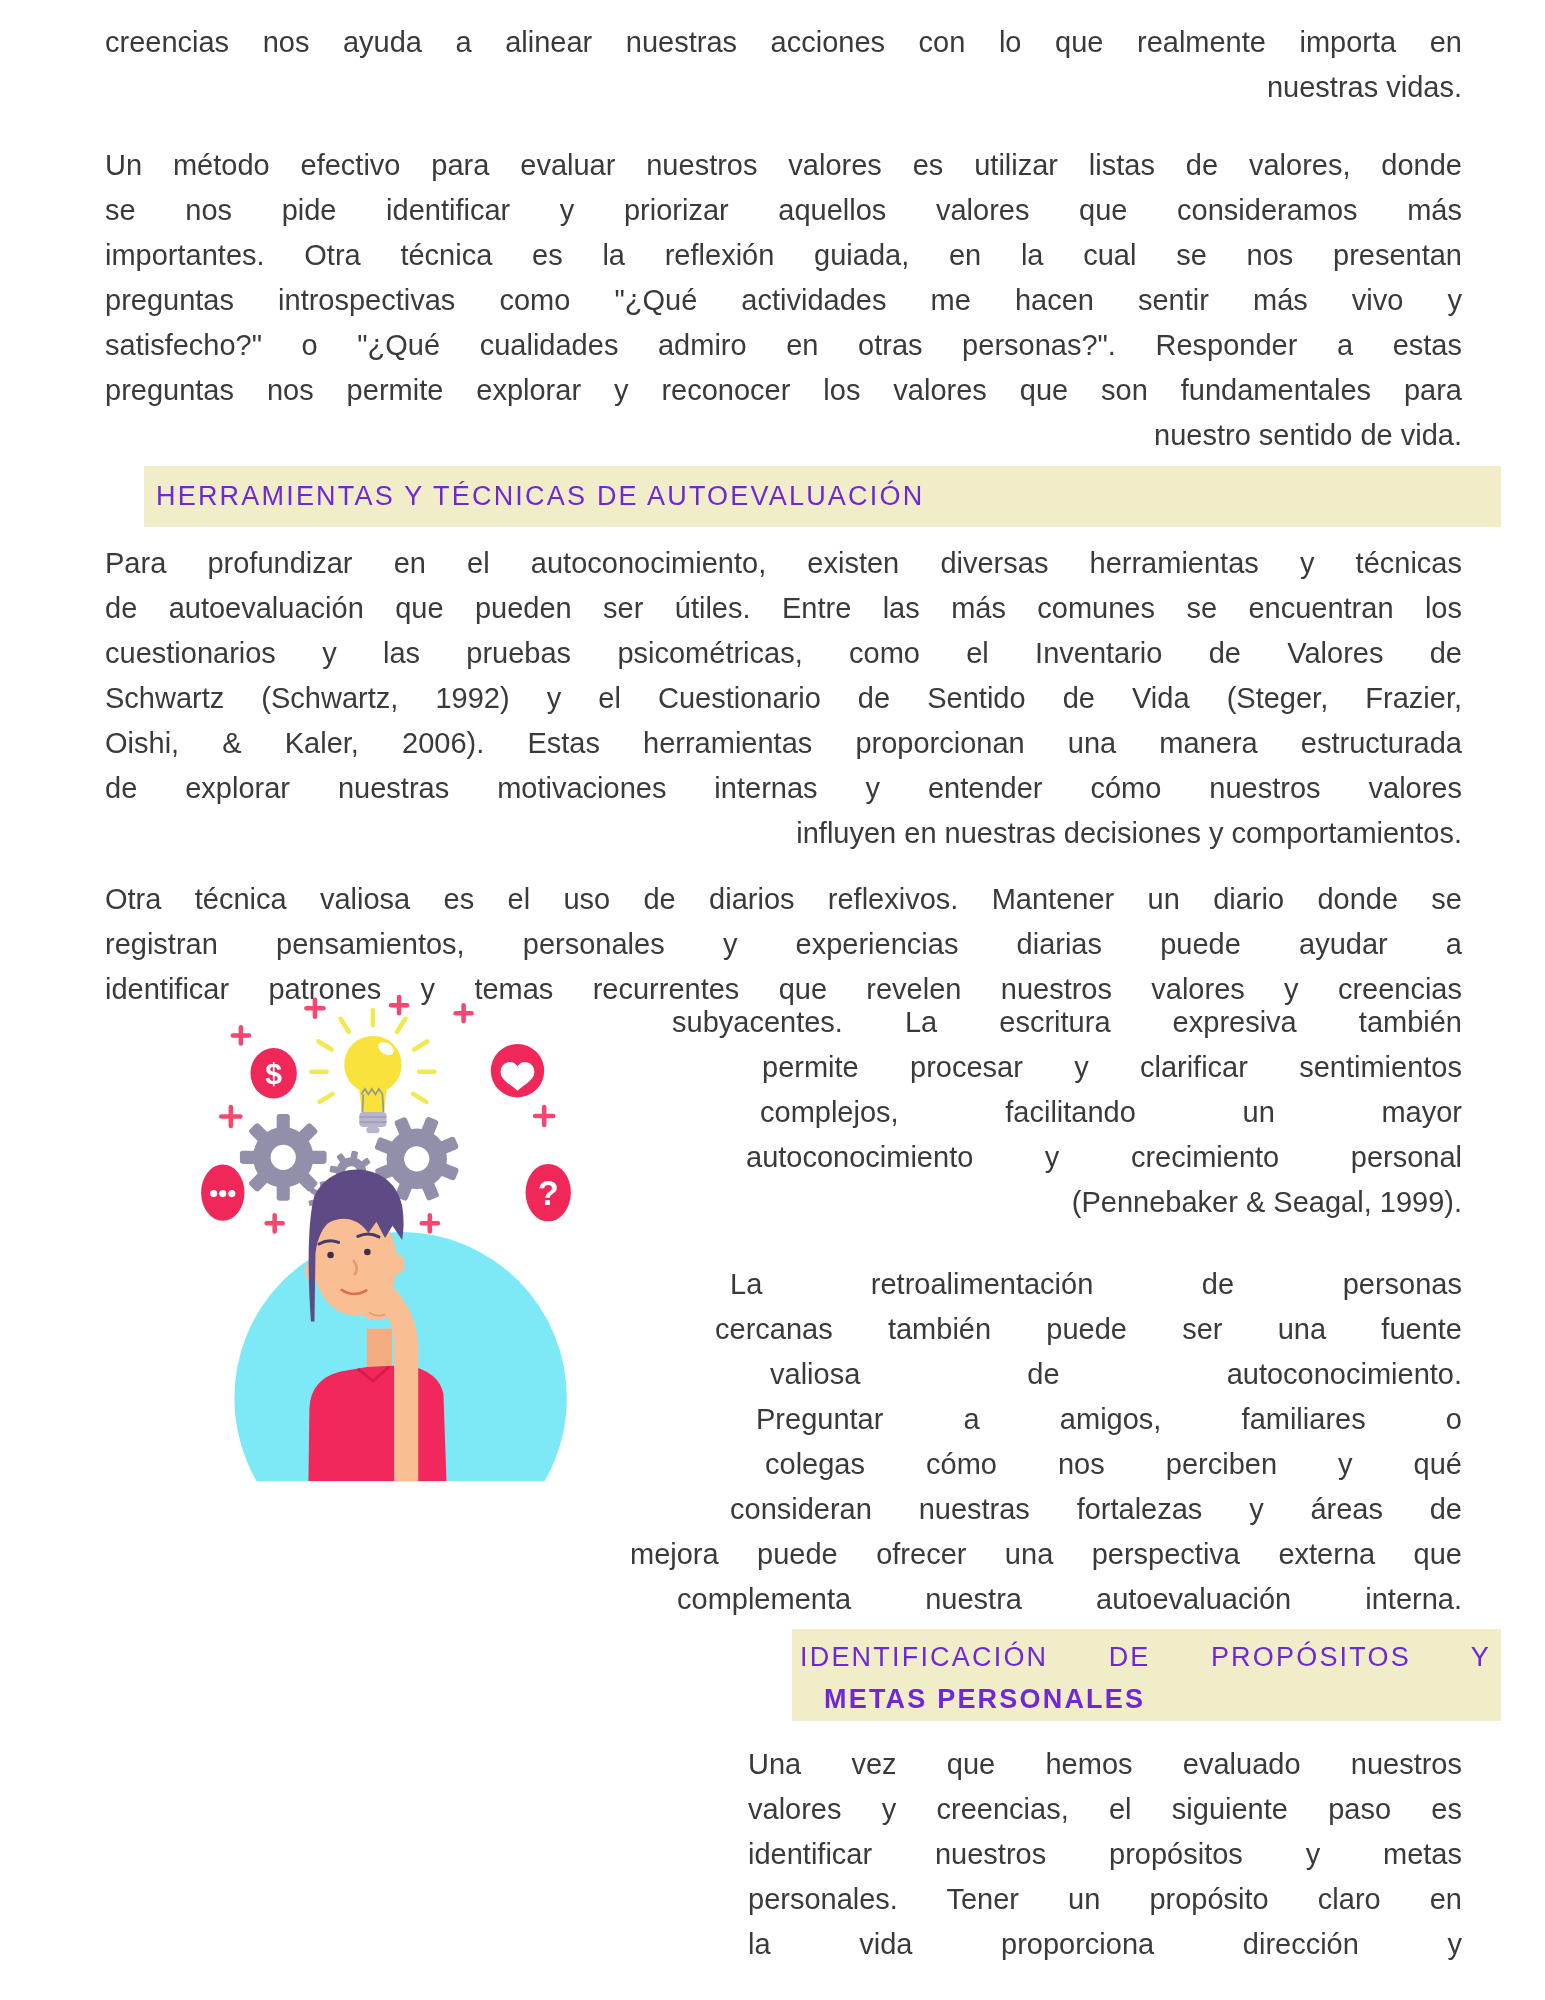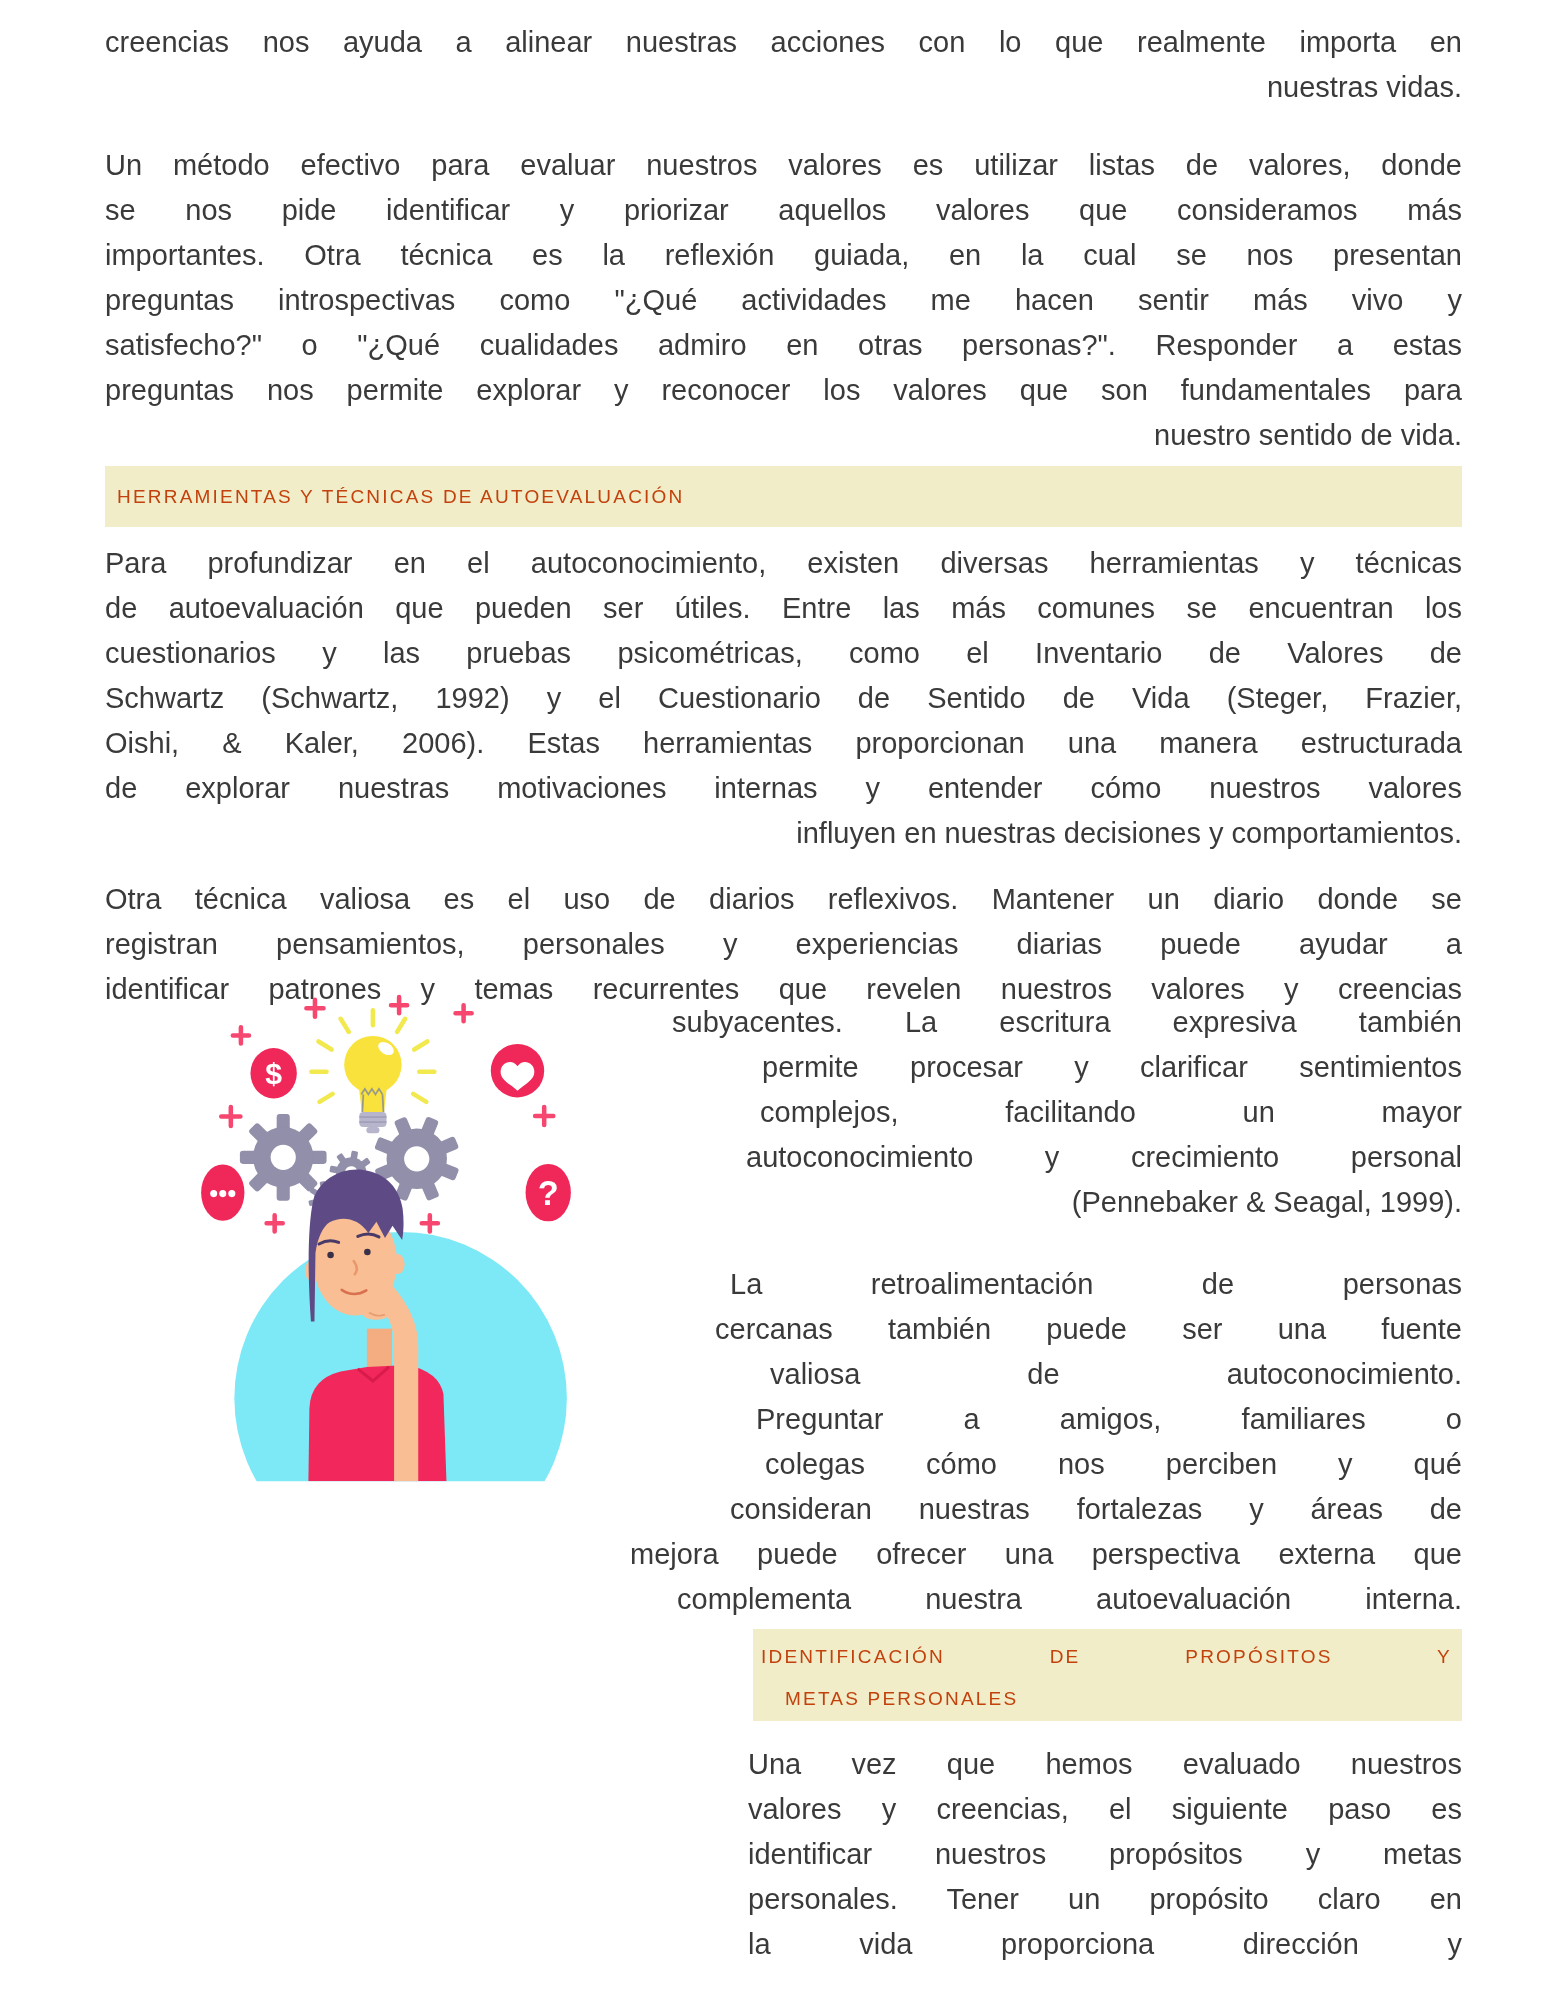--- a/index.html
+++ b/index.html
@@ -2,25 +2,25 @@
 <html><head>
 <meta charset="utf-8">
 <style>
   html,body{margin:0;padding:0;background:#ffffff;}
   #page{position:relative;width:1545px;height:2000px;background:#ffffff;overflow:hidden;
         font-family:"Liberation Sans","DejaVu Sans",sans-serif;color:#3a3a3a;}
   .line{position:absolute;height:45px;line-height:45px;font-size:29px;color:#3a3a3a;}
   .stretch{text-align:justify;text-align-last:justify;}
   .plain{text-align:right;}
   .hbar{position:absolute;background:#f2edc9;}
-  .htext{font-size:19px;letter-spacing:2.2px;color:#c2410c;}
+  .htext{font-size:27px;letter-spacing:2.2px;color:#6d28d9;margin-left:39px;}
   #h1bar{left:105px;top:466px;width:1357px;height:61px;line-height:61px;padding-left:12px;box-sizing:border-box;}
   #h2bar{left:753px;top:1629px;width:709px;height:92px;box-sizing:border-box;padding:6px 10px 0 8px;}
   #h2bar .h2l1{display:block;height:44px;line-height:44px;text-align:justify;text-align-last:justify;}
-  #h2bar .h2l2{display:block;height:44px;line-height:40px;padding-left:24px;}
+  #h2bar .h2l2{display:block;height:44px;line-height:40px;padding-left:24px;font-weight:bold;}
   svg text{font-family:"Liberation Sans","DejaVu Sans",sans-serif;}
 </style>
 </head>
 <body>
 
 <div id="page">
 
   <div>
     <div class="line stretch" style="left:105px;top:20px;width:1357px;">creencias nos ayuda a alinear nuestras acciones con lo que realmente importa en</div>
     <div class="line plain" style="left:105px;top:65px;width:1357px;">nuestras vidas.</div>

